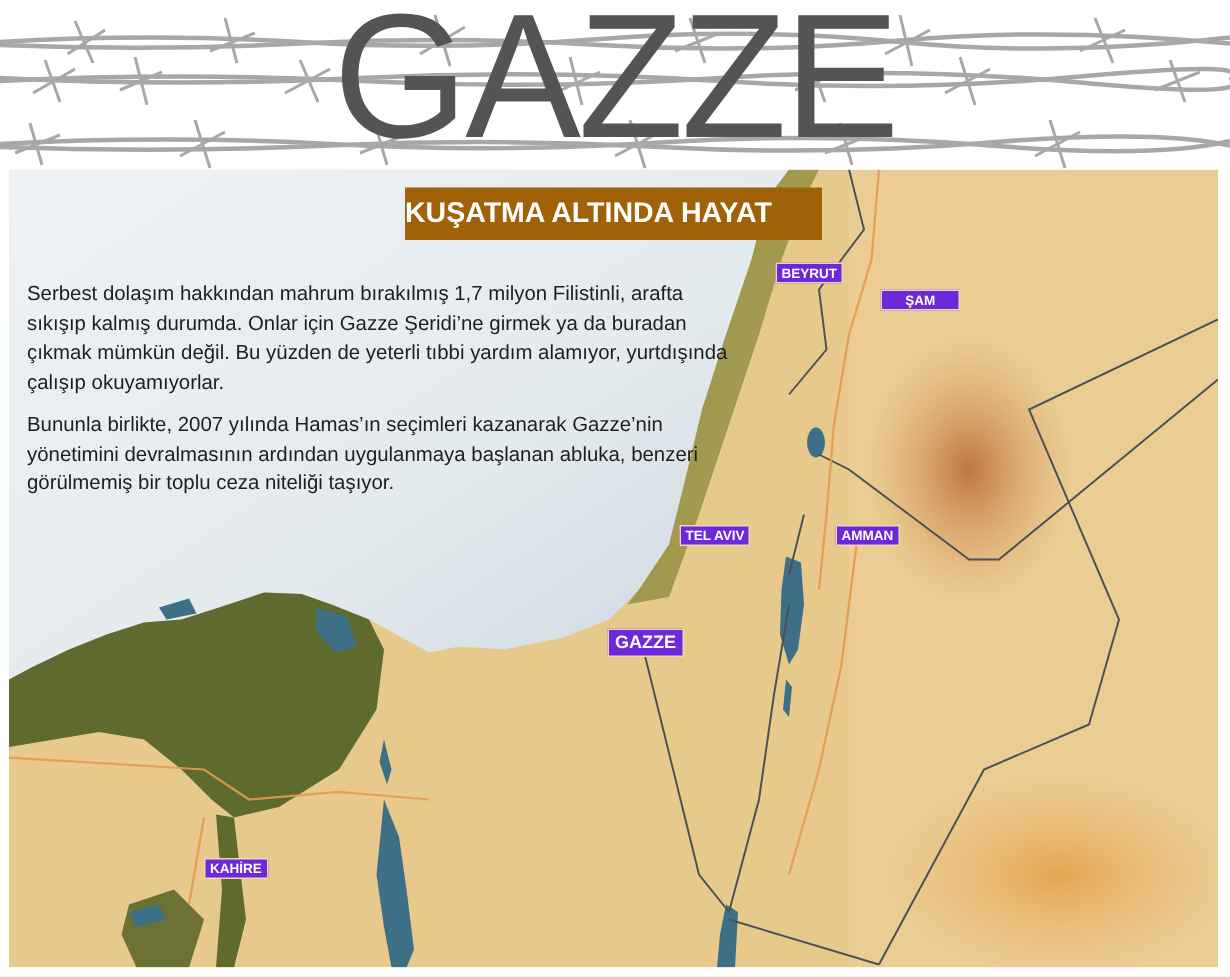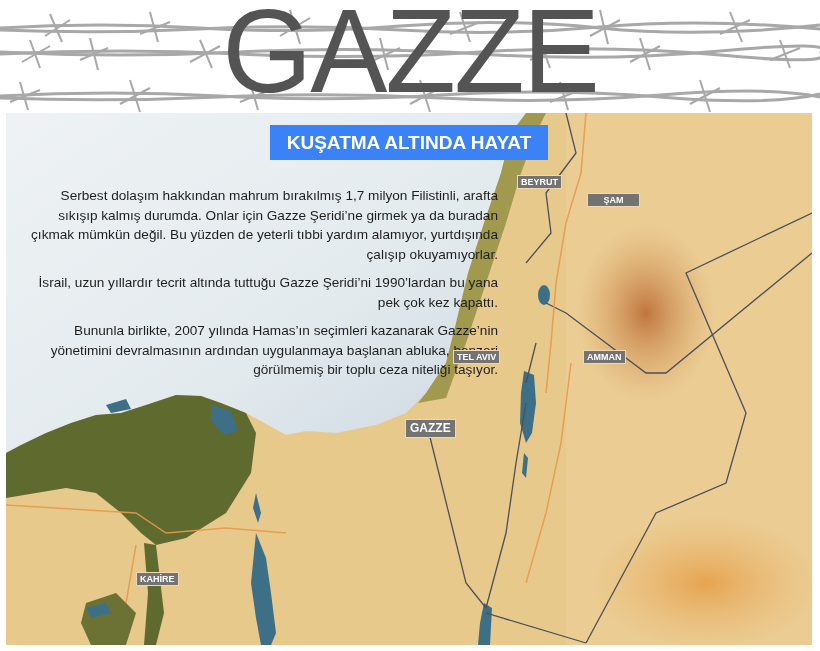--- a/index.html
+++ b/index.html
@@ -2,24 +2,24 @@
 <html><head>
 <meta charset="utf-8">
 <style>
   html,body{margin:0;padding:0;background:#ffffff;}
   body{width:820px;height:651px;position:relative;overflow:hidden;font-family:"Liberation Sans",sans-serif;}
   .header{position:absolute;left:0;top:0;width:820px;height:113px;background:#fff;overflow:hidden;}
   .wire{position:absolute;left:0;width:820px;height:40px;}
   .title{position:absolute;left:0;width:820px;top:-14px;text-align:center;font-size:118px;color:#545454;letter-spacing:-2px;line-height:130px;font-family:"Liberation Sans",sans-serif;transform:scaleX(0.98);}
   .map{position:absolute;left:6px;top:113px;width:806px;height:532px;overflow:hidden;}
   .map svg{position:absolute;left:0;top:0;}
-  .banner{position:absolute;left:270px;top:125px;width:278px;height:35px;background:#3b82f6;color:#fff;font-weight:bold;font-size:19px;line-height:35px;text-align:center;}
+  .banner{position:absolute;left:270px;top:125px;width:278px;height:35px;background:#a16207;color:#fff;font-weight:bold;font-size:19px;line-height:35px;}
   .body-text{position:absolute;left:18px;top:186px;width:480px;font-size:13.6px;line-height:19.5px;color:#1e1e1e;}
-  .body-text p{margin:0 0 9px 0;text-align:right;}
-  .label{position:absolute;background:#737373;color:#fff;font-weight:bold;font-size:9px;line-height:12px;padding:0 3px;text-align:center;border:1px solid #f1d7b0;}
+  .body-text p{margin:0 0 9px 0;}
+  .label{position:absolute;background:#6d28d9;color:#fff;font-weight:bold;font-size:9px;line-height:12px;padding:0 3px;text-align:center;border:1px solid #f1d7b0;}
   .label.big{font-size:12px;line-height:15px;padding:1px 4px;}
 </style>
 </head>
 <body>
 
 <div class="header">
   <svg class="wire" style="top:6px" width="820" height="40" viewBox="0 0 820 40">
     <g stroke="#a8a8a8" stroke-width="3" fill="none">
       <path d="M0 22 Q100 16 200 22 T400 20 T600 22 T820 19"></path>
       <path d="M0 24 Q100 28 200 23 T400 24 T600 21 T820 23"></path>
@@ -125,22 +125,21 @@
       <path d="M0 392 L130 400 L160 420 L220 415 L280 420"></path>
       <path d="M130 432 L120 490"></path>
     </g>
   </svg>
 </div>
 
 <div class="banner">KUŞATMA ALTINDA HAYAT</div>
 
 <div class="body-text">
   <p>Serbest dolaşım hakkından mahrum bırakılmış 1,7 milyon Filistinli, arafta sıkışıp kalmış durumda. Onlar için Gazze Şeridi’ne girmek ya da buradan çıkmak mümkün değil. Bu yüzden de yeterli tıbbi yardım alamıyor, yurtdışında çalışıp okuyamıyorlar.</p>
-  <p>İsrail, uzun yıllardır tecrit altında tuttuğu Gazze Şeridi’ni 1990’lardan bu yana pek çok kez kapattı.</p>
   <p>Bununla birlikte, 2007 yılında Hamas’ın seçimleri kazanarak Gazze’nin yönetimini devralmasının ardından uygulanmaya başlanan abluka, benzeri görülmemiş bir toplu ceza niteliği taşıyor.</p>
 </div>
 
 <div class="label" style="left:517px;top:175px;">BEYRUT</div>
 <div class="label" style="left:587px;top:193px;width:45px;">ŞAM</div>
 <div class="label" style="left:453px;top:350px;text-align:right;">TEL AVIV</div>
-<div class="label" style="left:583px;top:350px;text-align:center;">AMMAN</div>
+<div class="label" style="left:557px;top:350px;text-align:center;">AMMAN</div>
 <div class="label big" style="left:405px;top:419px;">GAZZE</div>
 <div class="label" style="left:136px;top:572px;">KAHİRE</div>
 
 </body></html>

